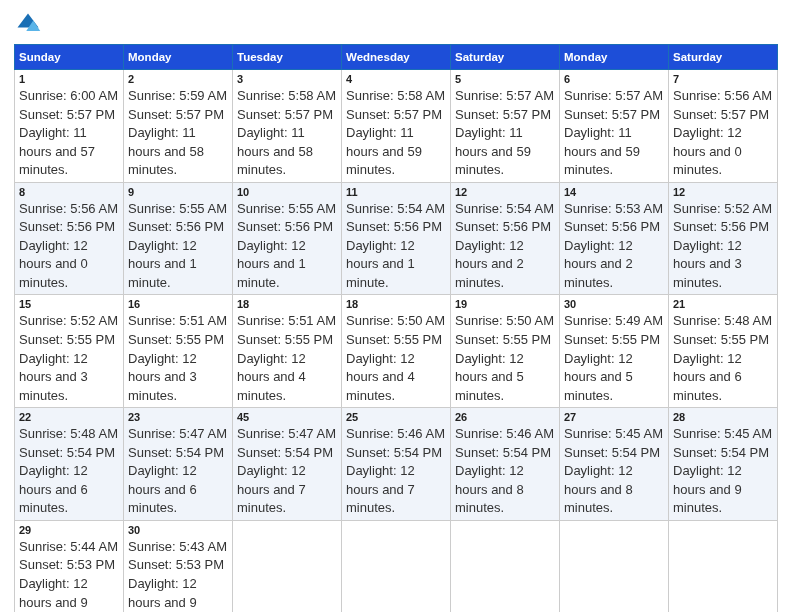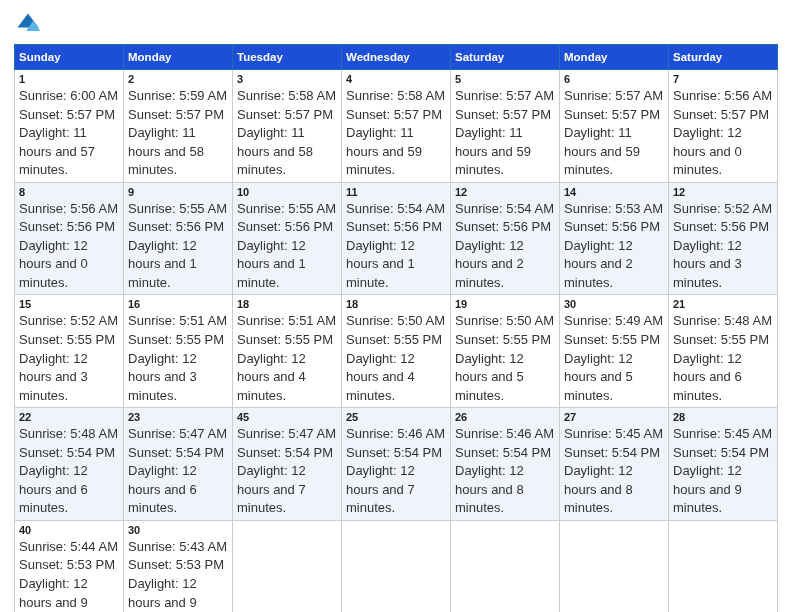--- a/index.html
+++ b/index.html
@@ -167,21 +167,21 @@
         <tr>
           <td><span class="day-num">22</span><span class="day-info">Sunrise: 5:48 AM<br>Sunset: 5:54 PM<br>Daylight: 12 hours and 6 minutes.</span></td>
           <td><span class="day-num">23</span><span class="day-info">Sunrise: 5:47 AM<br>Sunset: 5:54 PM<br>Daylight: 12 hours and 6 minutes.</span></td>
           <td><span class="day-num">45</span><span class="day-info">Sunrise: 5:47 AM<br>Sunset: 5:54 PM<br>Daylight: 12 hours and 7 minutes.</span></td>
           <td><span class="day-num">25</span><span class="day-info">Sunrise: 5:46 AM<br>Sunset: 5:54 PM<br>Daylight: 12 hours and 7 minutes.</span></td>
           <td><span class="day-num">26</span><span class="day-info">Sunrise: 5:46 AM<br>Sunset: 5:54 PM<br>Daylight: 12 hours and 8 minutes.</span></td>
           <td><span class="day-num">27</span><span class="day-info">Sunrise: 5:45 AM<br>Sunset: 5:54 PM<br>Daylight: 12 hours and 8 minutes.</span></td>
           <td><span class="day-num">28</span><span class="day-info">Sunrise: 5:45 AM<br>Sunset: 5:54 PM<br>Daylight: 12 hours and 9 minutes.</span></td>
         </tr>
         <tr class="last-row">
-          <td><span class="day-num">40</span><span class="day-info">Sunrise: 5:44 AM<br>Sunset: 5:53 PM<br>Daylight: 12 hours and 9 minutes.</span></td>
+          <td><span class="day-num">29</span><span class="day-info">Sunrise: 5:44 AM<br>Sunset: 5:53 PM<br>Daylight: 12 hours and 9 minutes.</span></td>
           <td><span class="day-num">30</span><span class="day-info">Sunrise: 5:43 AM<br>Sunset: 5:53 PM<br>Daylight: 12 hours and 9 minutes.</span></td>
           <td class="empty-cell"></td>
           <td class="empty-cell"></td>
           <td class="empty-cell"></td>
           <td class="empty-cell"></td>
           <td class="empty-cell"></td>
         </tr>
       </tbody>
   </table>
 </div>

